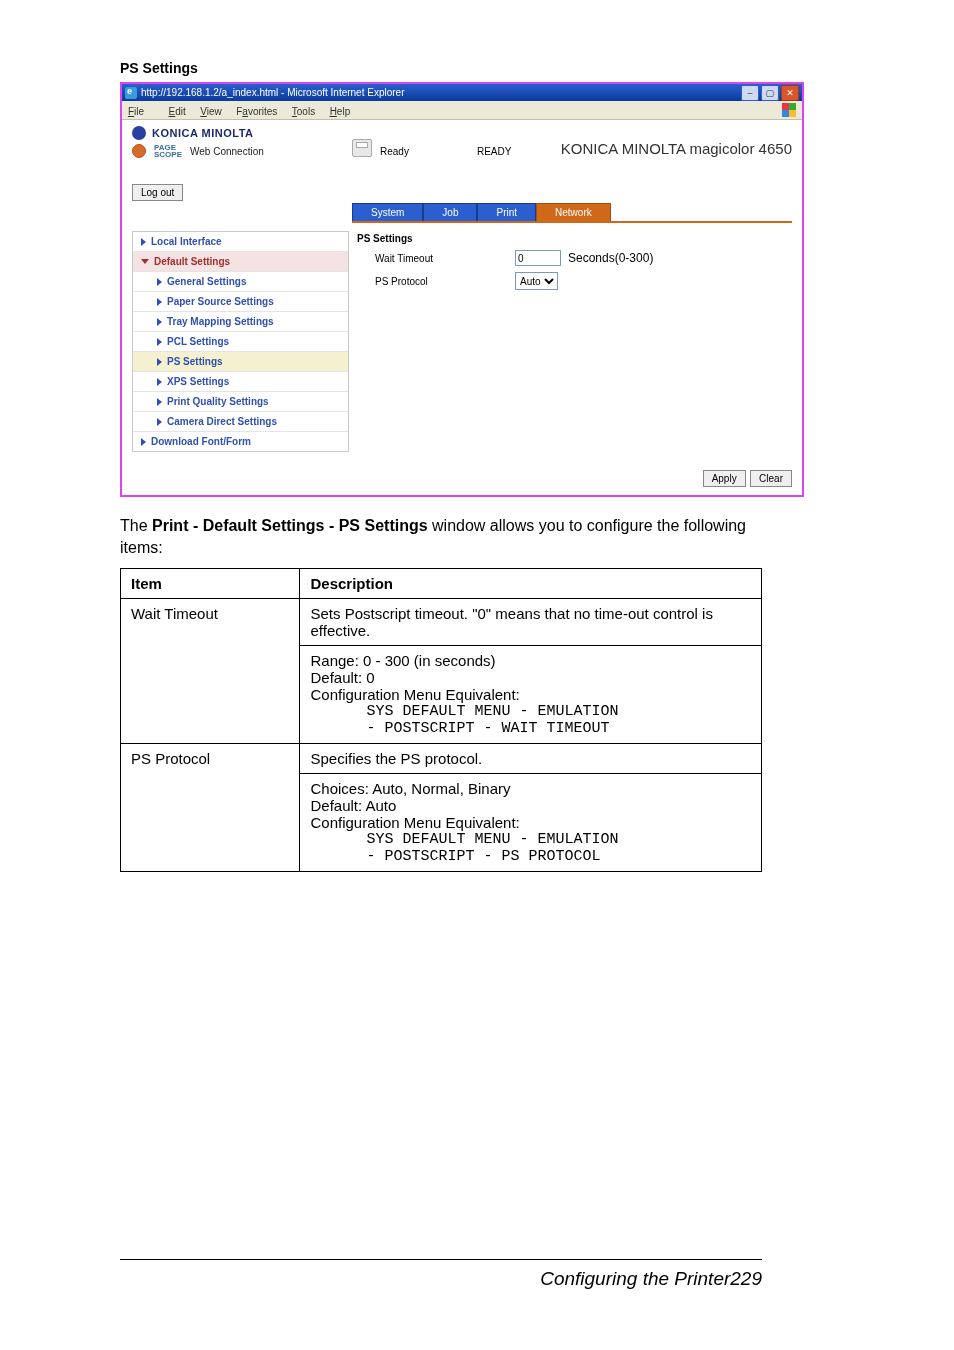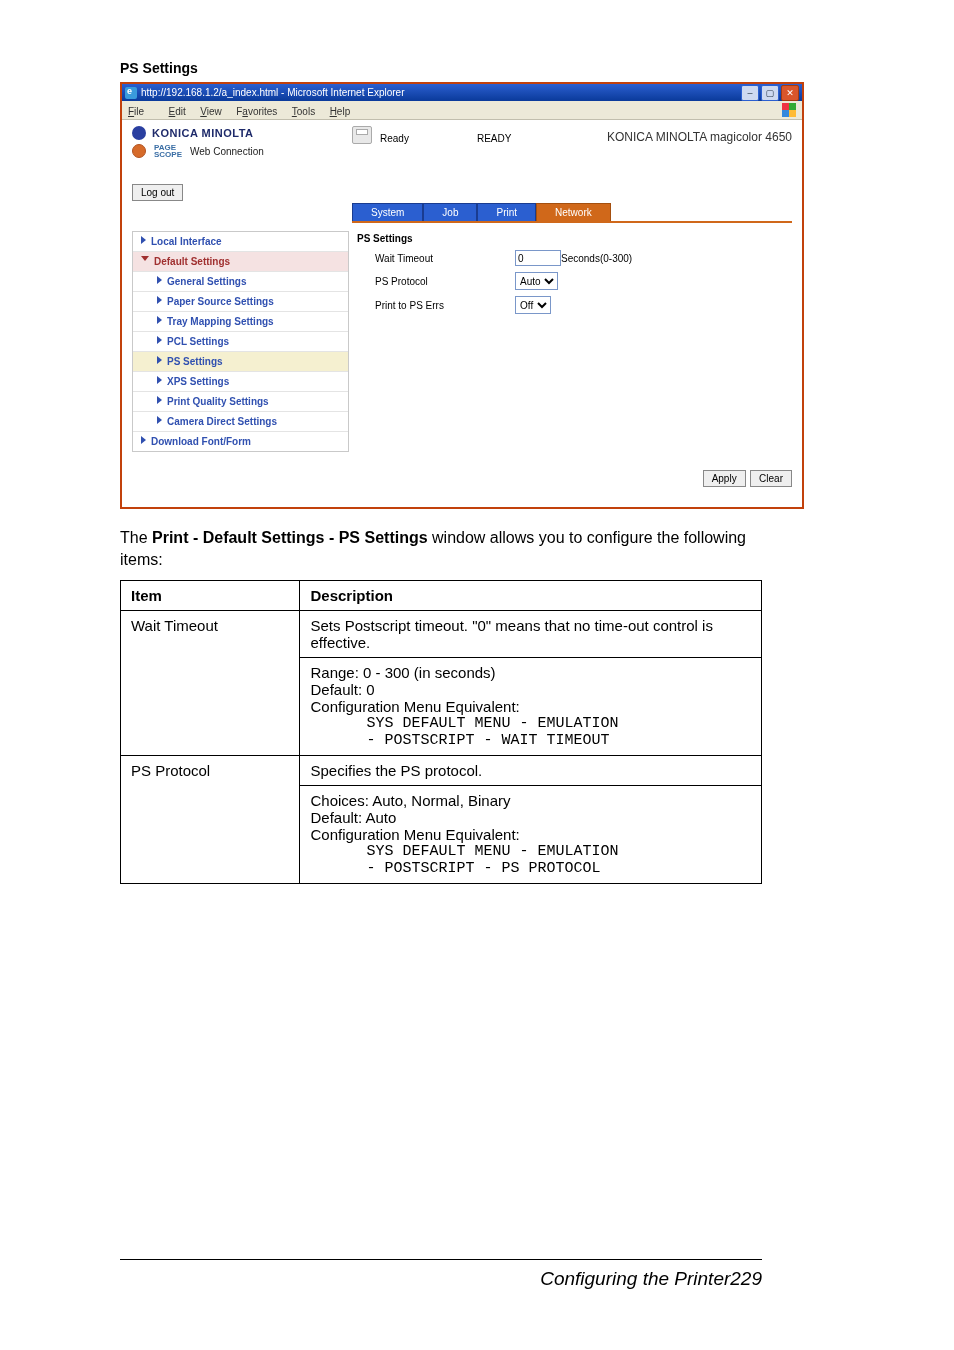--- a/index.html
+++ b/index.html
@@ -1,72 +1,72 @@
 <!DOCTYPE html>
 <html><head>
 <meta charset="utf-8">
 <style>
   html,body{margin:0;padding:0;background:#fff;font-family:Arial,Helvetica,sans-serif;color:#000}
   .page{width:882px;height:1350px;box-sizing:border-box;padding:60px 120px 40px 120px;position:relative}
   .section-heading{font-size:14px;font-weight:bold;margin:0 0 6px 0}
   
-  .ie-window{border:2px solid #c2410c;width:680px}
+  .ie-window{border:2px solid #d946ef;width:680px}
   .ie-title{background:linear-gradient(#2b5fd0,#0a3a9a);height:17px;display:flex;align-items:center;justify-content:space-between;padding:0 3px}
   .ie-title-left{display:flex;align-items:center;gap:4px}
   .ie-e{width:12px;height:12px;background:#3a9bdc;border-radius:2px;position:relative}
   .ie-e:after{content:"e";color:#fff;font-size:9px;font-weight:bold;position:absolute;left:2px;top:-1px}
   .ie-title-text{color:#fff;font-size:10px}
   .wc-btns{display:flex;gap:2px}
   .wc-btn{width:16px;height:14px;background:#cdd9f0;border:1px solid #2b5fd0;border-radius:2px;display:flex;align-items:center;justify-content:center;font-size:9px;color:#234}
   .wc-close{background:#d9552b;border-color:#a33a12;color:#fff}
   .ie-menu{background:#ece9d8;border-bottom:1px solid #c1bead;display:flex;align-items:center;justify-content:space-between;padding:0 6px;height:18px}
   .ie-menu-left span{font-size:10px;color:#333;margin-right:10px}
   .ie-menu-left span u{text-decoration:underline}
   .win-flag{width:14px;height:14px;display:grid;grid-template-columns:1fr 1fr;grid-template-rows:1fr 1fr}
   .win-flag>span:nth-child(1){background:#e34}
   .win-flag>span:nth-child(2){background:#3a3}
   .win-flag>span:nth-child(3){background:#38d}
   .win-flag>span:nth-child(4){background:#fb3}
-  .ie-body{background:#fff;padding:6px 10px 20px 10px}
+  .ie-body{background:#fff;padding:6px 10px 8px 10px}
   .topbar{display:flex;align-items:flex-start}
   .brand-col{width:220px}
   .brand-row{display:flex;align-items:center;gap:6px}
   .km-dot{width:14px;height:14px;border-radius:50%;background:#2a3fa0}
   .brand-text{font-size:11px;letter-spacing:0.5px;font-weight:bold;color:#1e2a6a}
   .pagescope{display:flex;align-items:center;gap:8px;margin-top:4px;font-size:10px;color:#222}
   .ps-globe{width:12px;height:12px;border-radius:50%;background:#d66b2a;border:1px solid #b25422}
   .ps-label{font-size:8px;font-weight:bold;color:#3a6ea5;display:inline-block;line-height:7px}
   .logout{margin-top:24px}
   .btn{font-size:10px;padding:2px 8px;background:#efefef;border:1px solid #888;cursor:default}
   .status-col{flex:1;display:flex;align-items:flex-end;gap:8px}
   .printer-ic{width:18px;height:16px;background:#e8e8e8;border:1px solid #aaa;border-radius:2px;position:relative}
   .printer-ic:before{content:"";position:absolute;left:3px;top:2px;width:10px;height:4px;background:#fff;border:1px solid #aaa}
   .status-text{font-size:10px}
   .ready{font-size:10px;margin-left:60px}
-  .model{font-size:12px;color:#333;text-align:right;flex:1;margin-top:2px}
+  .model{font-size:15px;color:#333;text-align:right;flex:1;margin-top:14px}
   .tabs{display:flex;margin-top:2px}
   .tab{font-size:10px;color:#fff;padding:3px 18px;background:#2b5fd0;border:1px solid #1a3c90;border-bottom:none}
   .tab.active{background:#d0681a;border-color:#a44f0f}
   .tabstrip{height:2px;background:#d0681a;margin:0 0 8px 0}
   .cols{display:flex;gap:8px}
   .sidebar{width:215px;border:1px solid #c9c9c9}
-  .sb-item{font-size:10px;padding:4px 8px;border-bottom:1px solid #e4e4e4;color:#3050b0;font-weight:bold;display:flex;gap:5px}
+  .sb-item{font-size:10px;padding:4px 8px;border-bottom:1px solid #e4e4e4;color:#3050b0;font-weight:bold;display:flex;align-items:center;gap:5px}
   .sb-item:last-child{border-bottom:none}
   .sb-indent{padding-left:24px}
   .sb-open{background:#f5e2e2;color:#a03030}
   .sb-selected{background:#f5f0d0;color:#3050b0}
   .tri{width:0;height:0;border-top:4px solid transparent;border-bottom:4px solid transparent;border-left:5px solid #3050b0;display:inline-block}
   .tri-down{width:0;height:0;border-left:4px solid transparent;border-right:4px solid transparent;border-top:5px solid #a03030;display:inline-block}
   .content{flex:1}
   .content h4{font-size:10px;font-weight:bold;margin:2px 0 6px 0}
   .crow{display:flex;align-items:center;font-size:10px;margin:6px 0}
   .crow .lbl{width:140px;padding-left:18px}
   .num-input{width:40px;height:14px;font-size:10px;border:1px solid #7a97c9;padding:0 2px}
   .sel{height:18px;font-size:10px;border:1px solid #7a97c9;background:#fff}
-  .hint{font-size:10px;margin-left:0}
+  .hint{font-size:12px;margin-left:7px}
   .btn-row{text-align:right;margin-top:16px}
   
   .body-text{font-size:16px;line-height:1.35;margin:18px 0 10px 0}
   .body-text b{font-weight:bold}
   
   table.info{border-collapse:collapse;width:100%;margin-top:2px}
   table.info th,table.info td{border:1px solid #000;font-size:15px;padding:6px 10px;vertical-align:top;text-align:left}
   table.info th{font-weight:bold}
   .mono{font-family:"Courier New",Courier,monospace;font-size:15px;white-space:pre;margin-left:56px;display:block}
   
@@ -192,24 +192,20 @@
           <h4>PS Settings</h4>
           <div class="crow">
             <span class="lbl">Wait Timeout</span>
             <input class="num-input" value="0" style="">
             <span class="hint">Seconds(0-300)</span>
           </div>
           <div class="crow">
             <span class="lbl">PS Protocol</span>
             <select class="sel"><option>Auto</option></select>
           </div>
-          <div class="crow">
-            <span class="lbl">Print to PS Errs</span>
-            <select class="sel"><option>Off</option></select>
-          </div>
         </div>
       </div>
 
       <div class="btn-row">
         <button class="btn">Apply</button>
         <button class="btn">Clear</button>
       </div>
     </div>
   </div>
 

